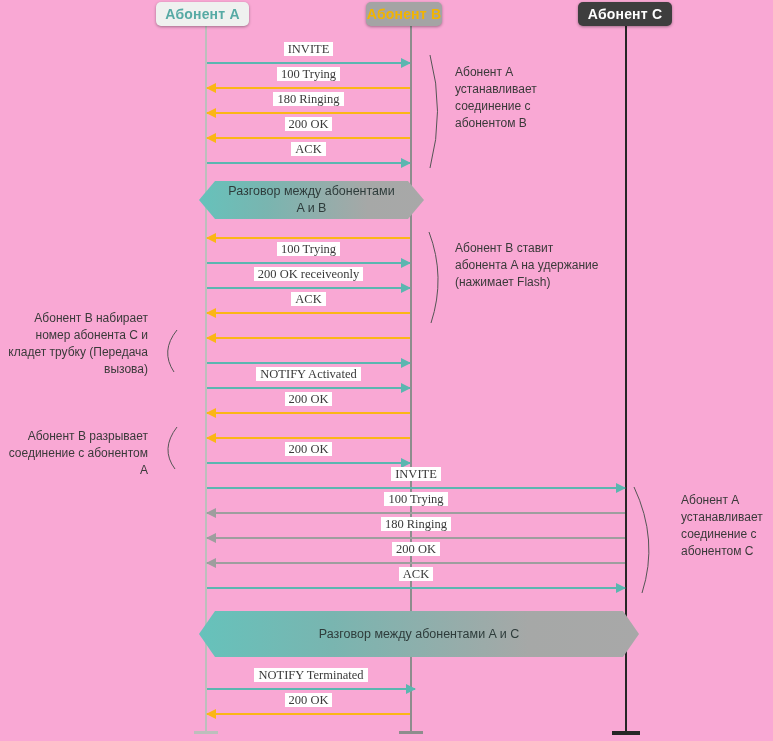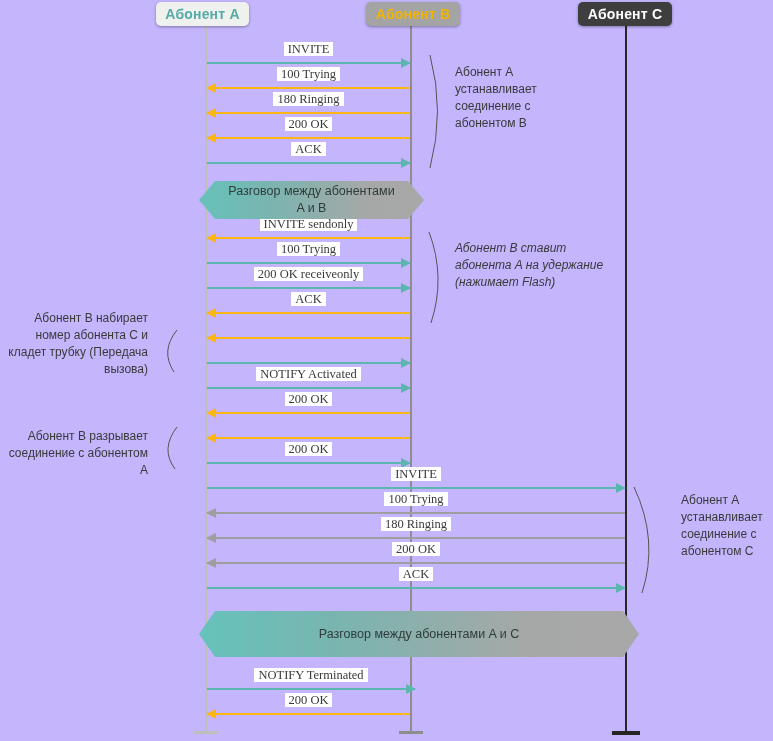--- a/index.html
+++ b/index.html
@@ -1,28 +1,28 @@
 <!DOCTYPE html>
 <html><head>
 <meta charset="utf-8">
 <style>
   html,body { margin:0; padding:0; background:#ffffff; }
   #canvas {
-    position:relative; width:773px; height:741px; background:#c4b5fd;
+    position:relative; width:773px; height:741px; background:#f9a8d4;
     font-family:"Liberation Sans", sans-serif; overflow:hidden;
   }
   
   .phead {
     position:absolute; top:2px; height:24px; border-radius:5px;
     display:flex; align-items:center; justify-content:center;
     font-size:14px; font-weight:bold; letter-spacing:0.2px;
     box-shadow:0 1px 3px rgba(0,0,0,0.35); z-index:4;
   }
   #hA { left:156px; width:93px; }
-  #hB { left:366px; width:94px; }
+  #hB { left:366px; width:76px; }
   #hC { left:578px; width:94px; }
   
   .lifeline { position:absolute; top:26px; width:2px; height:706px; z-index:1; }
   .term { position:absolute; top:731px; height:3px; z-index:1; }
   
   .msg { position:absolute; height:26px; z-index:2; }
   .msg .lbl {
     position:absolute; left:0; right:0; top:0; text-align:center;
     font-size:12.5px; color:#3a3a3a; white-space:nowrap;
   }
@@ -87,21 +87,20 @@
       </div>
       <div class="msg" style="left: 206px; top: 142px; width: 205px;">
         <div class="lbl"><span>ACK</span></div>
         <div class="line" style="background: rgb(91, 182, 176);"></div>
         <div class="head" style="right: 0px; border-left: 10px solid rgb(91, 182, 176);"></div>
       </div>
       <div class="banner" style="left: 199px; top: 181px; width: 225px; height: 38px;">
         <span>Разговор между абонентами A и B</span>
       </div>
       <div class="msg" style="left: 206px; top: 217px; width: 205px;">
-        <div class="lbl"><span>INVITE sendonly</span></div>
         <div class="line" style="background: rgb(251, 182, 22);"></div>
         <div class="head" style="left: 0px; border-right: 10px solid rgb(251, 182, 22);"></div>
       </div>
       <div class="msg" style="left: 206px; top: 242px; width: 205px;">
         <div class="lbl"><span>100 Trying</span></div>
         <div class="line" style="background: rgb(91, 182, 176);"></div>
         <div class="head" style="right: 0px; border-left: 10px solid rgb(91, 182, 176);"></div>
       </div>
       <div class="msg" style="left: 206px; top: 267px; width: 205px;">
         <div class="lbl"><span>200 OK receiveonly</span></div>
@@ -182,18 +181,18 @@
 
   <svg id="arcs" width="773" height="741">
     <path d="M 430 55 Q 445 111 430 168" stroke="#555" stroke-width="1" fill="none"></path>
     <path d="M 429 232 Q 446 277 431 323" stroke="#555" stroke-width="1" fill="none"></path>
     <path d="M 634 487 Q 659 540 642 593" stroke="#555" stroke-width="1" fill="none"></path>
     <path d="M 177 330 Q 160 351 174 372" stroke="#555" stroke-width="1" fill="none"></path>
     <path d="M 177 427 Q 160 449 175 469" stroke="#555" stroke-width="1" fill="none"></path>
   </svg>
 
   <div class="note right-side" style="left:455px; top:64px; width:112px;">Абонент A устанавливает соединение с абонентом B</div>
-  <div class="note right-side" style="left:455px; top:240px; width:152px;font-style:italic;">Абонент B ставит абонента A на удержание (нажимает Flash)</div>
+  <div class="note right-side" style="left:455px; top:240px; width:152px;">Абонент B ставит абонента A на удержание (нажимает Flash)</div>
   <div class="note left-side" style="left:8px; top:310px; width:140px;">Абонент B набирает номер абонента C и кладет трубку (Передача вызова)</div>
   <div class="note right-side" style="left:681px; top:492px; width:92px;">Абонент A устанавливает соединение с абонентом C</div>
   <div class="note left-side" style="left:8px; top:428px; width:140px;">Абонент B разрывает соединение с абонентом A</div>
 
 </div>
 
 </body></html>

